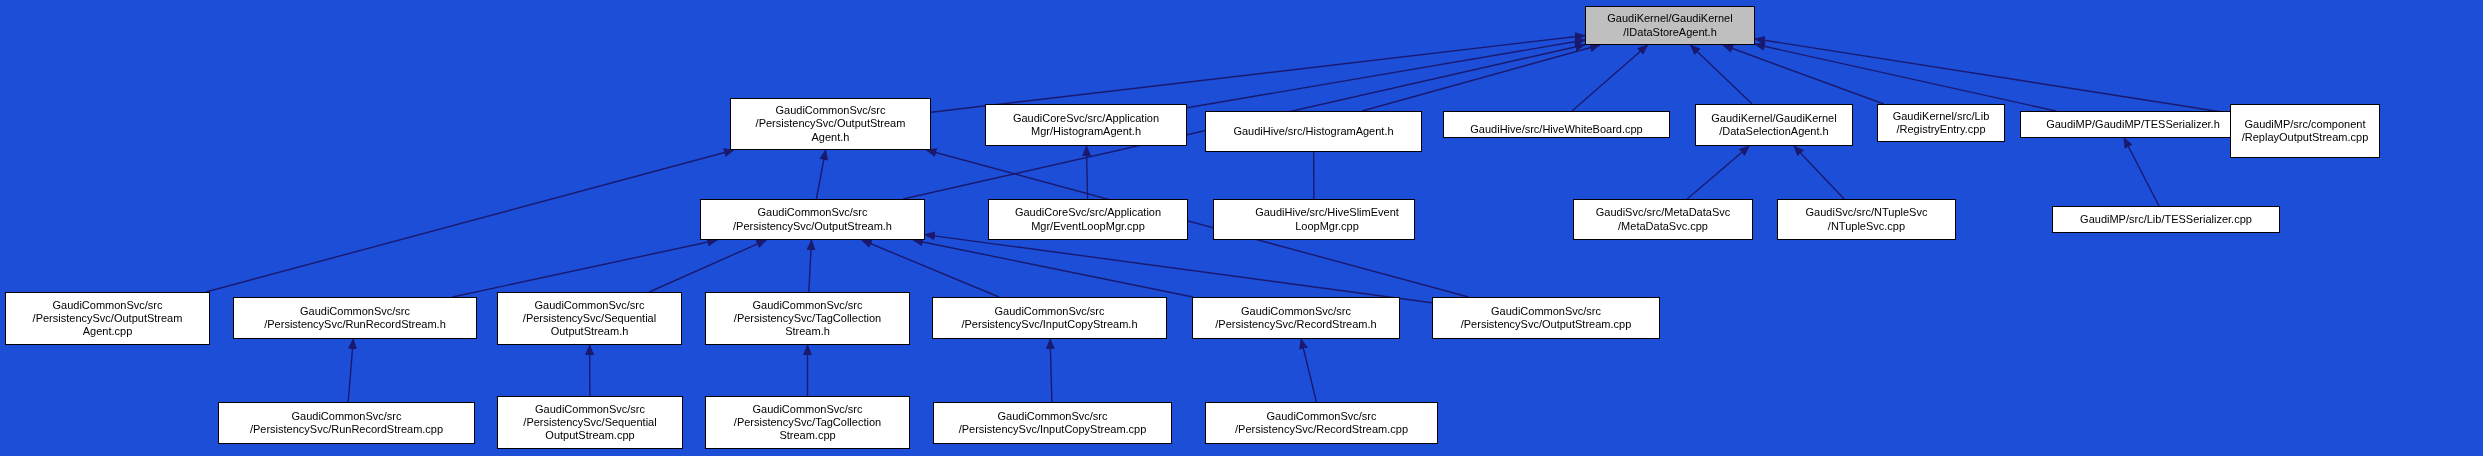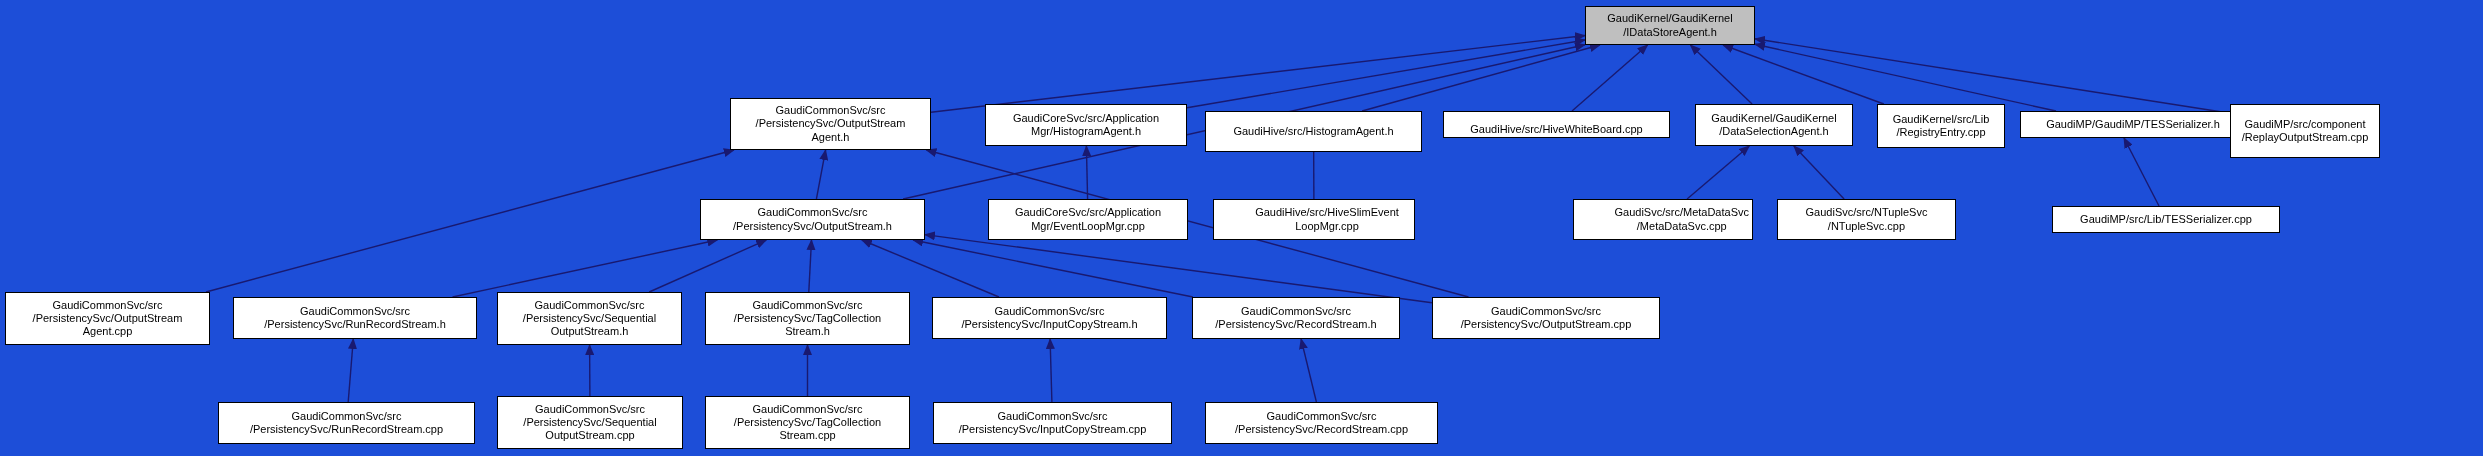--- a/index.html
+++ b/index.html
@@ -97,21 +97,21 @@
       <div class="node" style="left: 1205px; top: 111px; width: 217px; height: 41px;">
         <span>GaudiHive/src/HistogramAgent.h</span>
       </div>
       <div class="node" style="left: 1443px; top: 111px; width: 227px; height: 27px; align-items: flex-end;">
         <span>GaudiHive/src/HiveWhiteBoard.cpp</span>
       </div>
       <div class="node" style="left: 1695px; top: 104px; width: 158px; height: 42px;">
         <span>GaudiKernel/GaudiKernel
 /DataSelectionAgent.h</span>
       </div>
-      <div class="node" style="left: 1877px; top: 104px; width: 128px; height: 44px; align-items: center;">
+      <div class="node" style="left: 1877px; top: 104px; width: 128px; height: 38px; align-items: center;">
         <span>GaudiKernel/src/Lib
 /RegistryEntry.cpp</span>
       </div>
       <div class="node" style="left: 2020px; top: 111px; width: 226px; height: 27px;">
         <span>GaudiMP/GaudiMP/TESSerializer.h</span>
       </div>
       <div class="node" style="left: 2230px; top: 104px; width: 150px; height: 54px;">
         <span>GaudiMP/src/component
 /ReplayOutputStream.cpp</span>
       </div>
@@ -120,21 +120,21 @@
 /PersistencySvc/OutputStream.h</span>
       </div>
       <div class="node" style="left: 988px; top: 199px; width: 200px; height: 41px;">
         <span>GaudiCoreSvc/src/Application
 Mgr/EventLoopMgr.cpp</span>
       </div>
       <div class="node" style="left: 1213px; top: 199px; width: 202px; height: 41px; padding-left: 29px;">
         <span>GaudiHive/src/HiveSlimEvent
 LoopMgr.cpp</span>
       </div>
-      <div class="node" style="left: 1573px; top: 199px; width: 180px; height: 41px; justify-content: flex-end;">
+      <div class="node" style="left: 1573px; top: 199px; width: 180px; height: 41px;">
         <span>GaudiSvc/src/MetaDataSvc
 /MetaDataSvc.cpp</span>
       </div>
       <div class="node" style="left: 1777px; top: 199px; width: 179px; height: 41px;">
         <span>GaudiSvc/src/NTupleSvc
 /NTupleSvc.cpp</span>
       </div>
       <div class="node" style="left: 2052px; top: 206px; width: 228px; height: 27px;">
         <span>GaudiMP/src/Lib/TESSerializer.cpp</span>
       </div>

